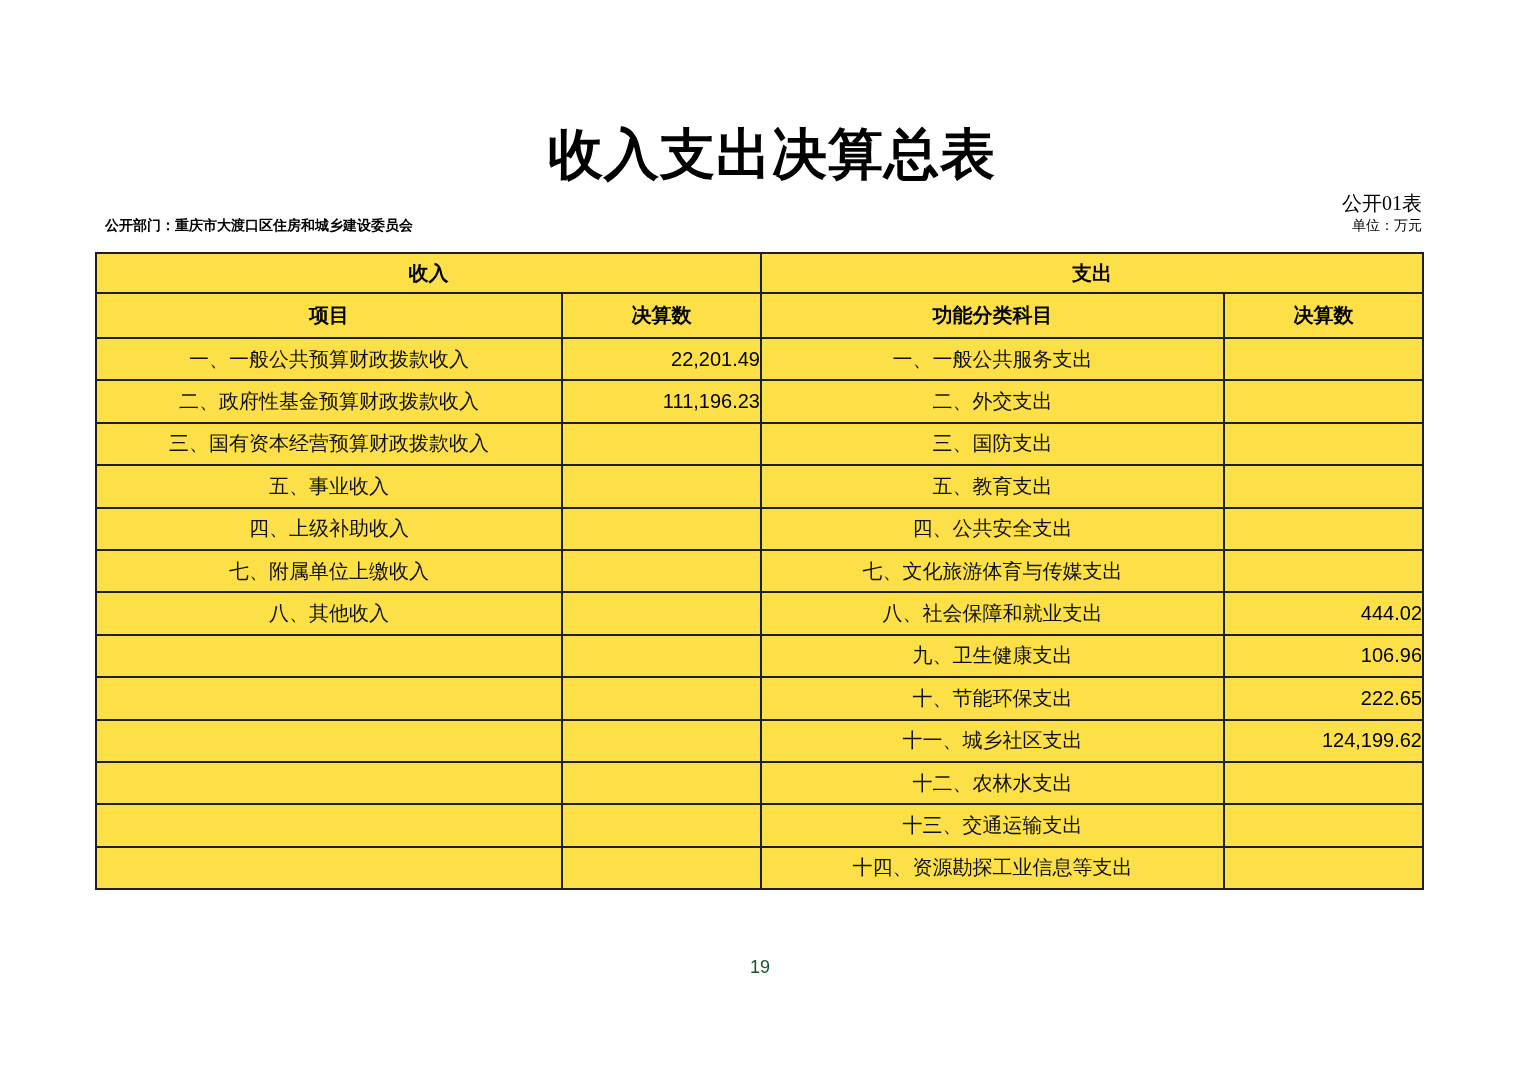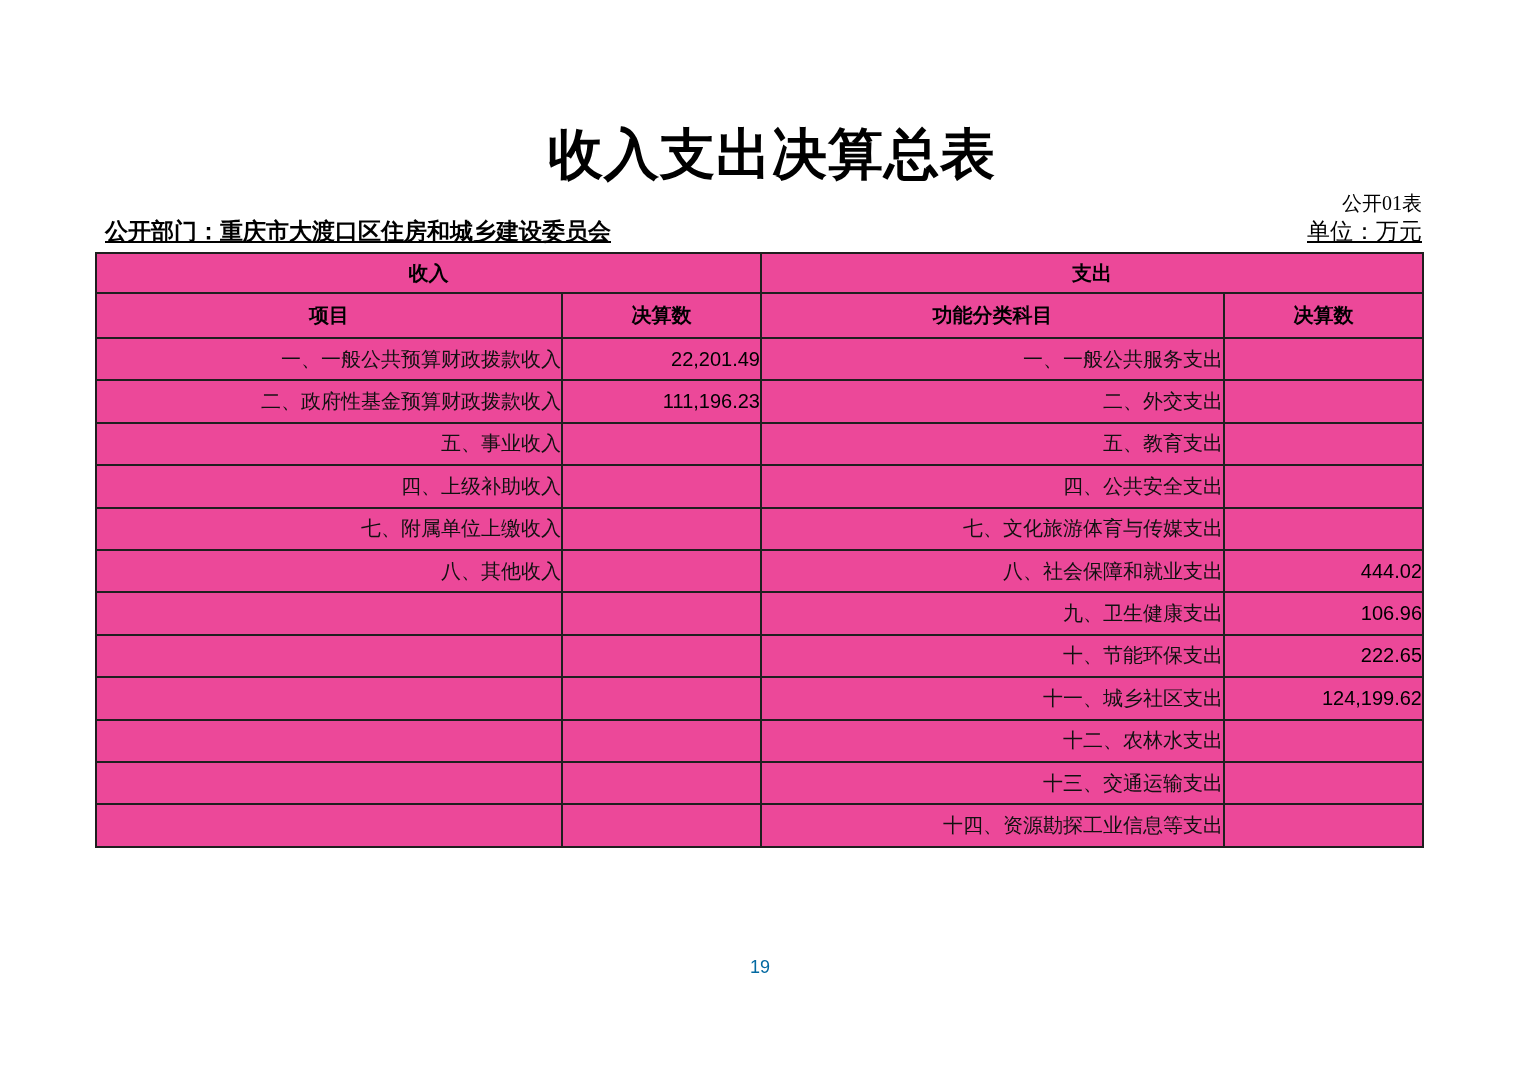--- a/index.html
+++ b/index.html
@@ -39,35 +39,34 @@
     font-family: "Liberation Serif", serif;
   }
   .meta-row {
     position: absolute;
     top: 218px;
     left: 105px;
     right: 98px;
     display: flex;
     justify-content: space-between;
     align-items: center;
-    font-size: 23px;
+    font-size: 14px;
     line-height: 1.2;
-    text-decoration: underline;
   }
   .department { font-weight: 700; }
   .unit { font-weight: 400; margin-left: 48px; }
 
   table.budget {
     position: absolute;
     top: 252px;
     left: 95px;
     width: 1327px;
     border-collapse: collapse;
     table-layout: fixed;
-    background: #ec4899;
+    background: #fde047;
   }
   table.budget th,
   table.budget td {
     border: 2px solid #1f1f1f;
     padding: 0;
     overflow: hidden;
     white-space: nowrap;
   }
   tr.group-row { height: 40px; }
   tr.col-row { height: 45px; padding-left: 29px; }
@@ -75,21 +74,21 @@
   table.budget th {
     font-family: "Liberation Sans", sans-serif;
     font-weight: 700;
     font-size: 20px;
     text-align: center;
     vertical-align: middle;
   }
   td.item-cell {
     font-family: "Liberation Serif", serif;
     font-size: 20px;
-    text-align: right;
+    text-align: center;
     padding-left: 12px;
     vertical-align: middle;
     color: #111111;
   }
   td.amount-cell {
     font-family: "Liberation Sans", sans-serif;
     font-size: 20px;
     text-align: right;
     padding-right: 8px;
     vertical-align: middle;
@@ -97,21 +96,21 @@
     border-radius: 19px;
   }
   .page-number {
     position: absolute;
     top: 957px;
     left: 0;
     width: 100%;
     text-align: center;
     font-family: "Liberation Sans", sans-serif;
     font-size: 18px;
-    color: #0369a1;
+    color: #14532d;
   }
 </style>
 </head>
 <body>
 
 <div class="page">
 
   <h1 class="title">收入支出决算总表</h1>
 
   <div class="table-code">公开01表</div>
@@ -147,20 +146,26 @@
           <td class="item-cell">一、一般公共服务支出</td>
           <td class="amount-cell"></td>
         </tr>
         <tr>
           <td class="item-cell">二、政府性基金预算财政拨款收入</td>
           <td class="amount-cell">111,196.23</td>
           <td class="item-cell">二、外交支出</td>
           <td class="amount-cell"></td>
         </tr>
         <tr>
+          <td class="item-cell">三、国有资本经营预算财政拨款收入</td>
+          <td class="amount-cell"></td>
+          <td class="item-cell">三、国防支出</td>
+          <td class="amount-cell"></td>
+        </tr>
+        <tr>
           <td class="item-cell">五、事业收入</td>
           <td class="amount-cell"></td>
           <td class="item-cell">五、教育支出</td>
           <td class="amount-cell"></td>
         </tr>
         <tr>
           <td class="item-cell">四、上级补助收入</td>
           <td class="amount-cell"></td>
           <td class="item-cell">四、公共安全支出</td>
           <td class="amount-cell"></td>

